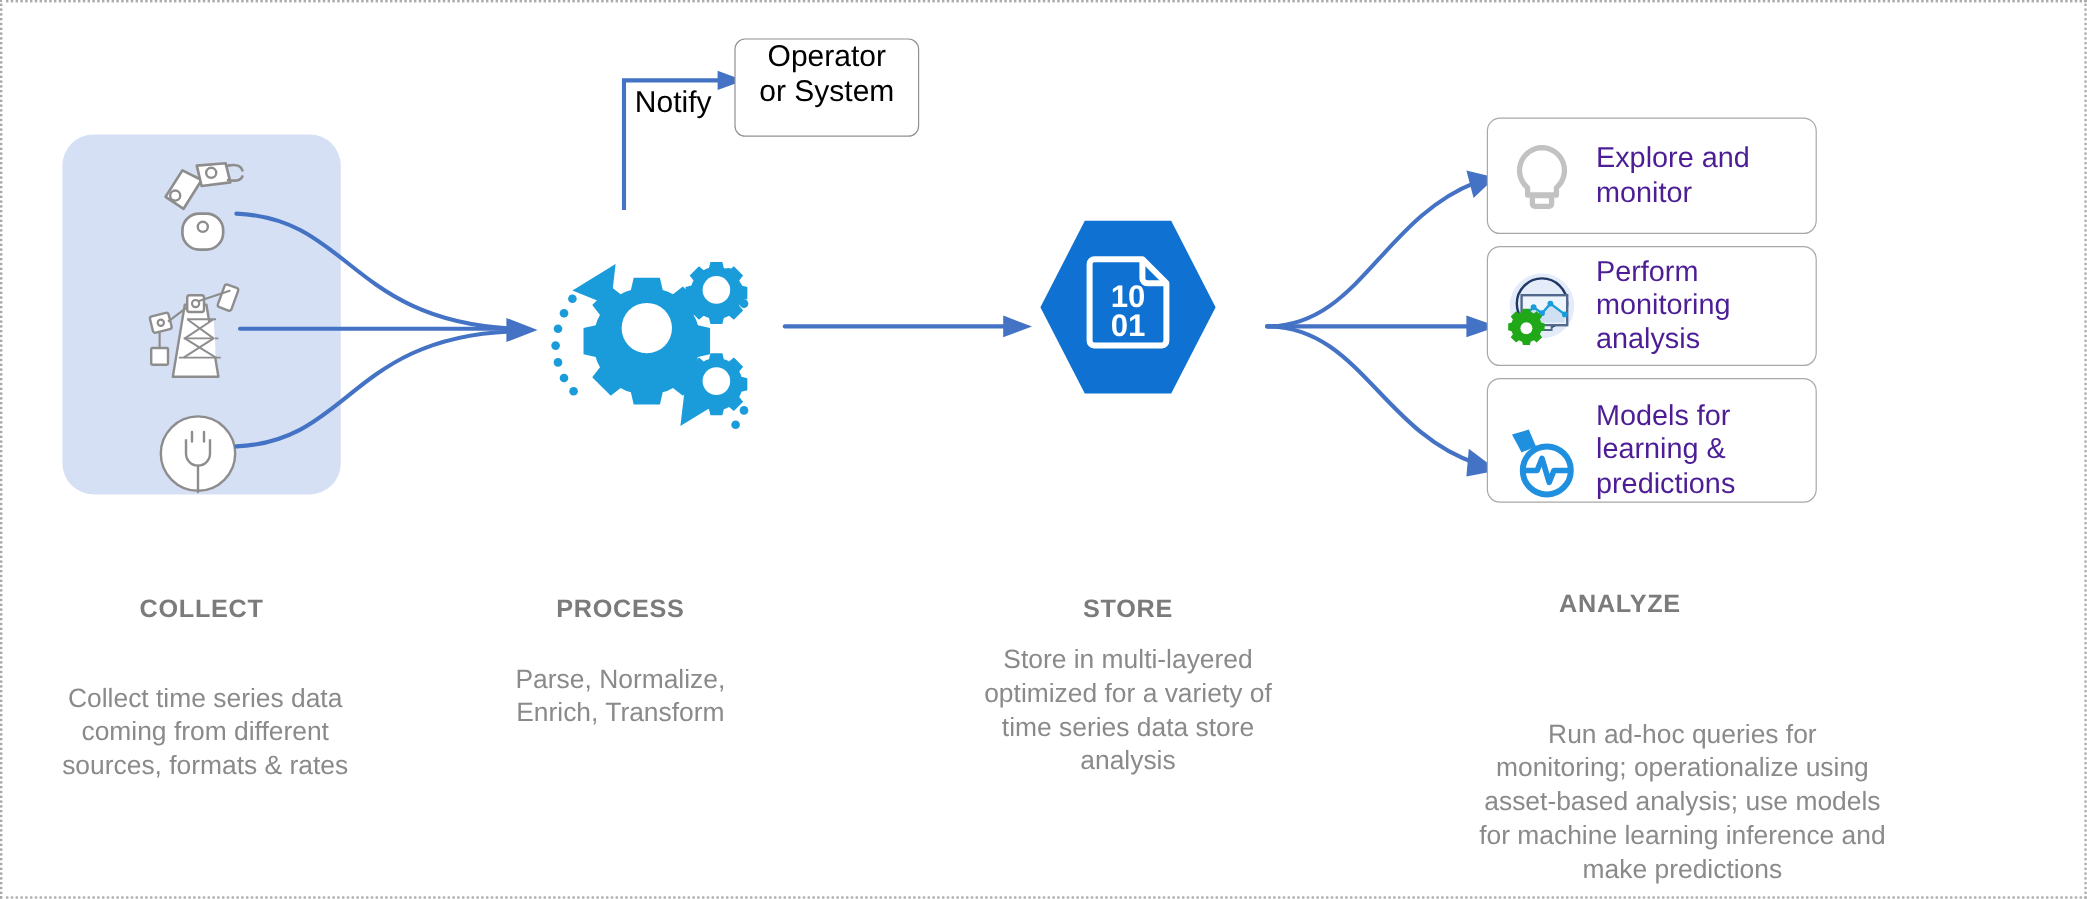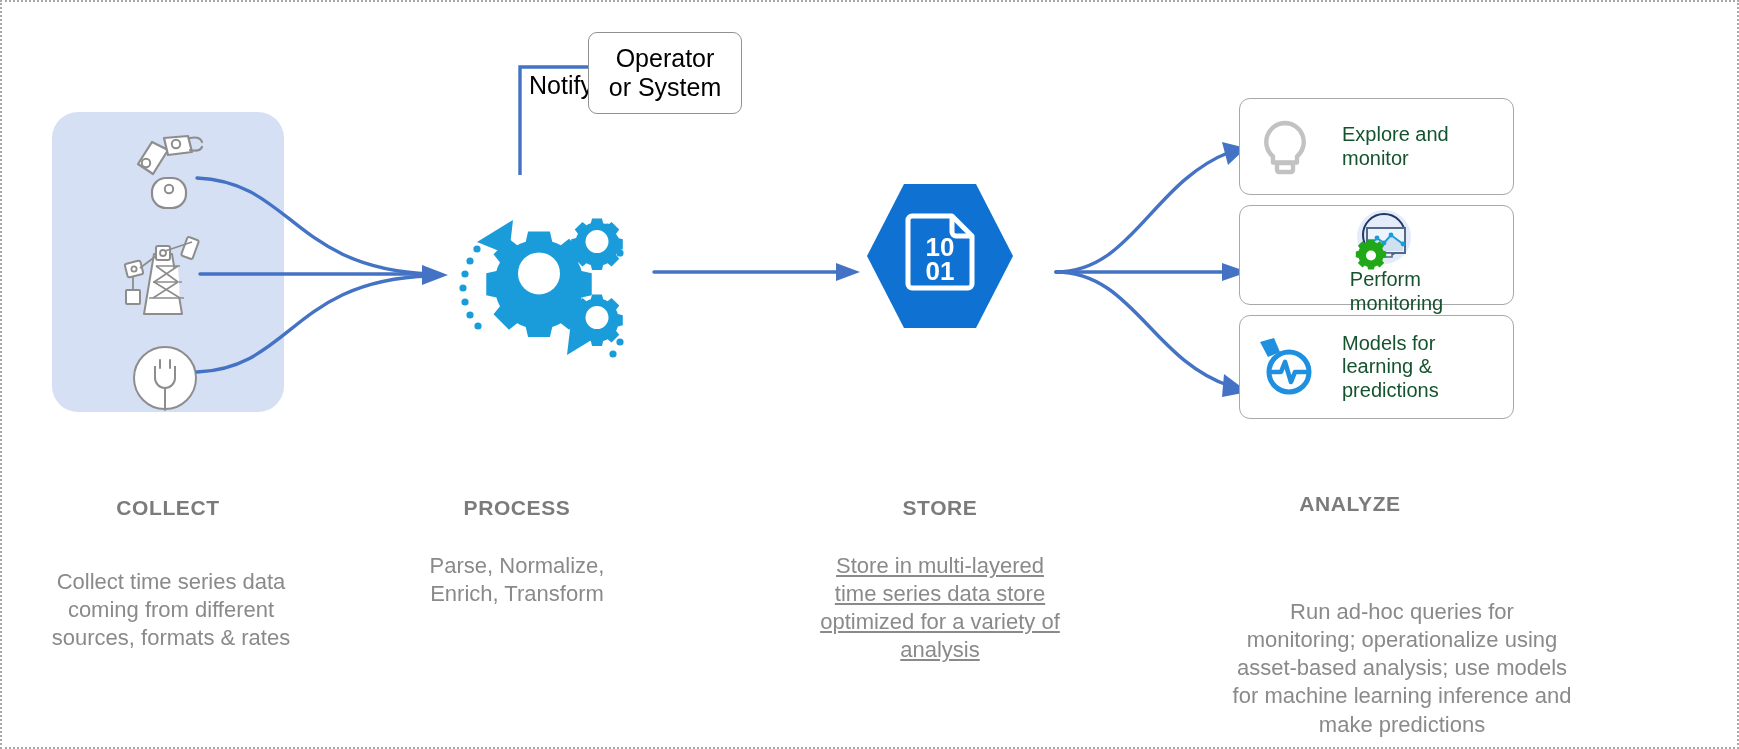--- a/index.html
+++ b/index.html
@@ -28,43 +28,43 @@
   .stage-label{
     font-weight:bold;font-size:21px;color:#7b7b7b;
     letter-spacing:.6px;text-align:center;
   }
   .stage-desc{
     font-size:22px;color:#8a8a8a;text-align:center;line-height:1.28;
   }
 
   
   #operator-box{
-    left:586px;top:30px;width:152px;height:80px;
+    left:610px;top:30px;width:152px;height:80px;
     border:1.6px solid #919191;border-radius:9px;background:#fff;
-    display:flex;align-items:center;justify-content:center;
+    display:flex;justify-content:center;
   }
   #operator-box .txt{
     font-size:25px;color:#000;text-align:center;line-height:1.16;
   }
   #notify-label{
     left:527px;top:69px;font-size:25px;color:#000;
   }
 
   
   .analyze-card{
     border:1.6px solid #a8a8a8;border-radius:11px;background:#fff;
     display:flex;align-items:center;box-sizing:border-box;
     padding-left:14px;
   }
   .analyze-card .card-text{
-    font-size:20px;color:#14532d;line-height:1.18;margin-left:26px;
+    font-size:24px;color:#4c1d95;line-height:1.18;margin-left:14px;
   }
   #card-explore{left:1237px;top:96px;width:275px;height:97px;}
-  #card-perform{left:1237px;top:203px;width:275px;height:100px;flex-direction:column;}
-  #card-models{left:1237px;top:313px;width:275px;height:104px;}
+  #card-perform{left:1237px;top:203px;width:275px;height:100px;}
+  #card-models{left:1237px;top:313px;width:275px;height:104px;align-items:flex-end;}
 
   .card-icon{flex:0 0 auto;width:62px;height:62px;display:block;}
 
   svg{display:block;overflow:visible;}
 </style>
 </head>
 <body>
 
 <div id="canvas">
 
@@ -264,24 +264,24 @@
     <div>Collect time series data</div>
     <div>coming from different</div>
     <div>sources, formats &amp; rates</div>
   </div>
 
   <div class="abs stage-desc" style="left:390px;top:550px;width:250px;">
     <div>Parse, Normalize,</div>
     <div>Enrich, Transform</div>
   </div>
 
-  <div class="abs stage-desc" style="left:778px;top:550px;width:320px;text-decoration:underline;">
+  <div class="abs stage-desc" style="left:778px;top:534px;width:320px;">
     <div>Store in multi-layered</div>
+    <div>optimized for a variety of</div>
     <div>time series data store</div>
-    <div>optimized for a variety of</div>
     <div>analysis</div>
   </div>
 
   <div class="abs stage-desc" style="left:1160px;top:550px;width:480px;margin-top:46px;">
     <div>Run ad-hoc queries for</div>
     <div>monitoring; operationalize using</div>
     <div>asset-based analysis; use models</div>
     <div>for machine learning inference and</div>
     <div>make predictions</div>
   </div>

